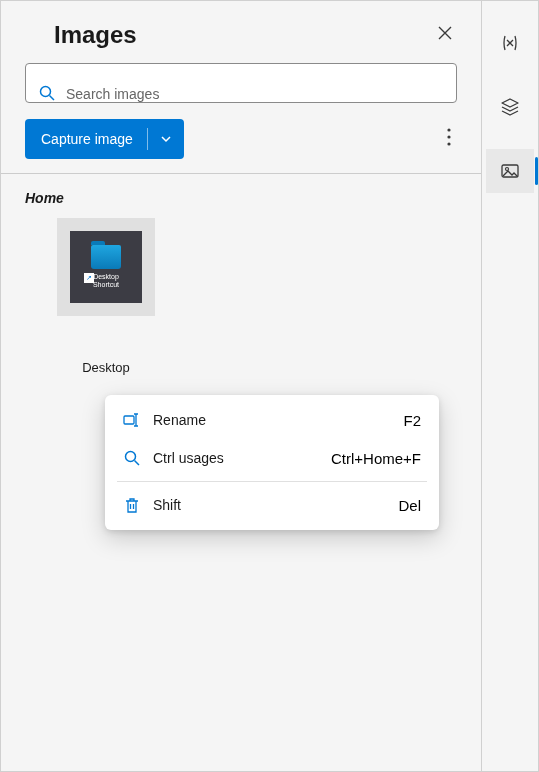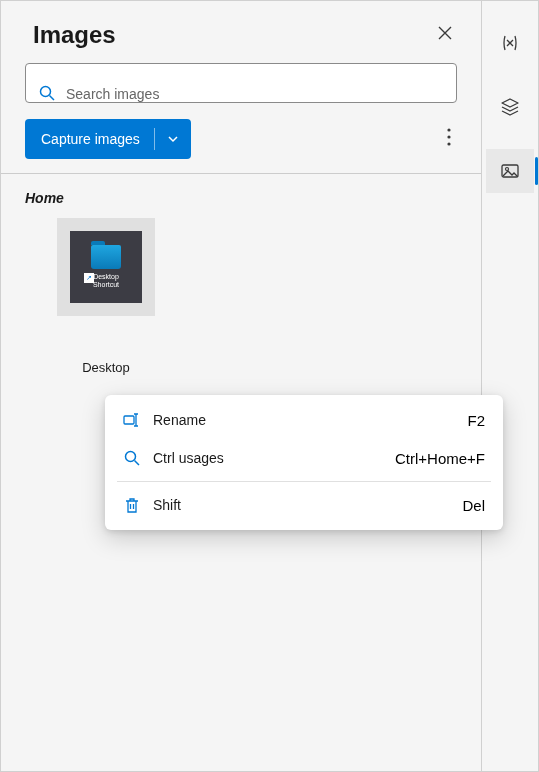--- a/index.html
+++ b/index.html
@@ -51,21 +51,22 @@
       top: 8px;
       bottom: 8px;
       width: 3px;
       background: #0078d4;
       border-radius: 2px;
     }
     .header {
       display: flex;
       align-items: flex-end;
       justify-content: space-between;
-      padding: 20px 24px 14px 32px;
+      padding: 20px 24px 14px 21px;
+      margin-left: 32px;
     }
     .panel-title {
       font-size: 24px;
       font-weight: 600;
       color: #1a1a1a;
     }
     .close-btn {
       cursor: pointer;
       color: #3a3a3a;
       padding: 4px;
@@ -214,21 +215,21 @@
       line-height: 1.1;
     }
     .thumb-label {
       font-size: 13px;
       color: #1a1a1a;
     }
     .context-menu {
       position: absolute;
       left: 105px;
       top: 395px;
-      width: 398px;
+      width: 334px;
       background: #fff;
       border-radius: 6px;
       box-shadow: 0 8px 24px rgba(0,0,0,0.18), 0 2px 6px rgba(0,0,0,0.12);
       padding: 6px 0;
       z-index: 100;
     }
     .menu-item {
       display: flex;
       align-items: center;
       padding: 10px 18px;
@@ -271,21 +272,21 @@
         <svg width="18" height="18" viewBox="0 0 18 18">
             <circle cx="7.5" cy="7.5" r="5" stroke="currentColor" stroke-width="1.5" fill="none"></circle>
             <path d="M11.5 11.5 L16 16" stroke="currentColor" stroke-width="1.5"></path>
           </svg>
         <input class="search-input" placeholder="Search images" style="">
       </div>
     </div>
 
     <div class="toolbar">
       <div class="capture-btn">
-        <div class="capture-main">Capture images</div>
+        <div class="capture-main">Capture image</div>
         <div class="capture-split"></div>
         <div class="capture-dd">
           <svg width="12" height="12" viewBox="0 0 12 12">
               <path d="M2 4 L6 8 L10 4" stroke="currentColor" stroke-width="1.5" fill="none"></path>
             </svg>
         </div>
       </div>
       <div class="more-btn">
         <svg width="4" height="18" viewBox="0 0 4 18">
             <circle cx="2" cy="2" r="1.6" fill="currentColor"></circle>

